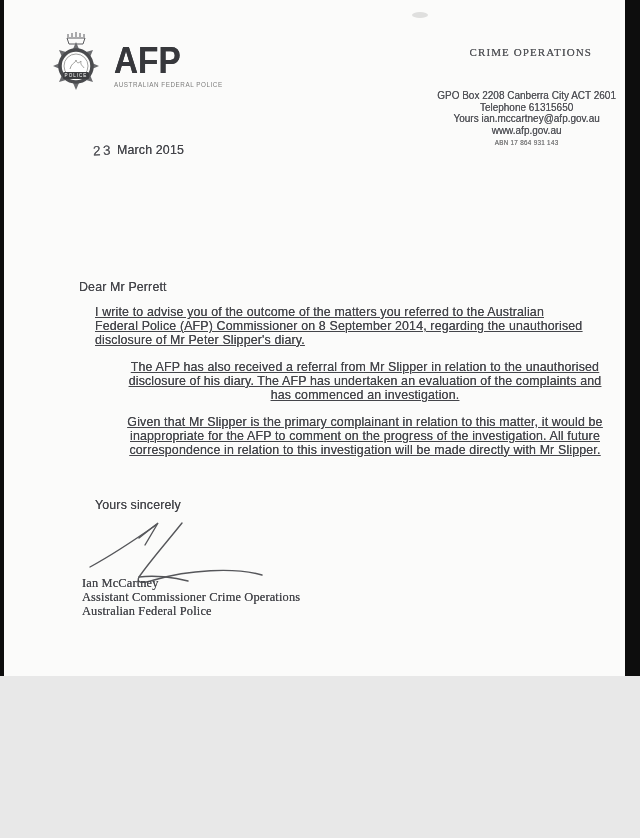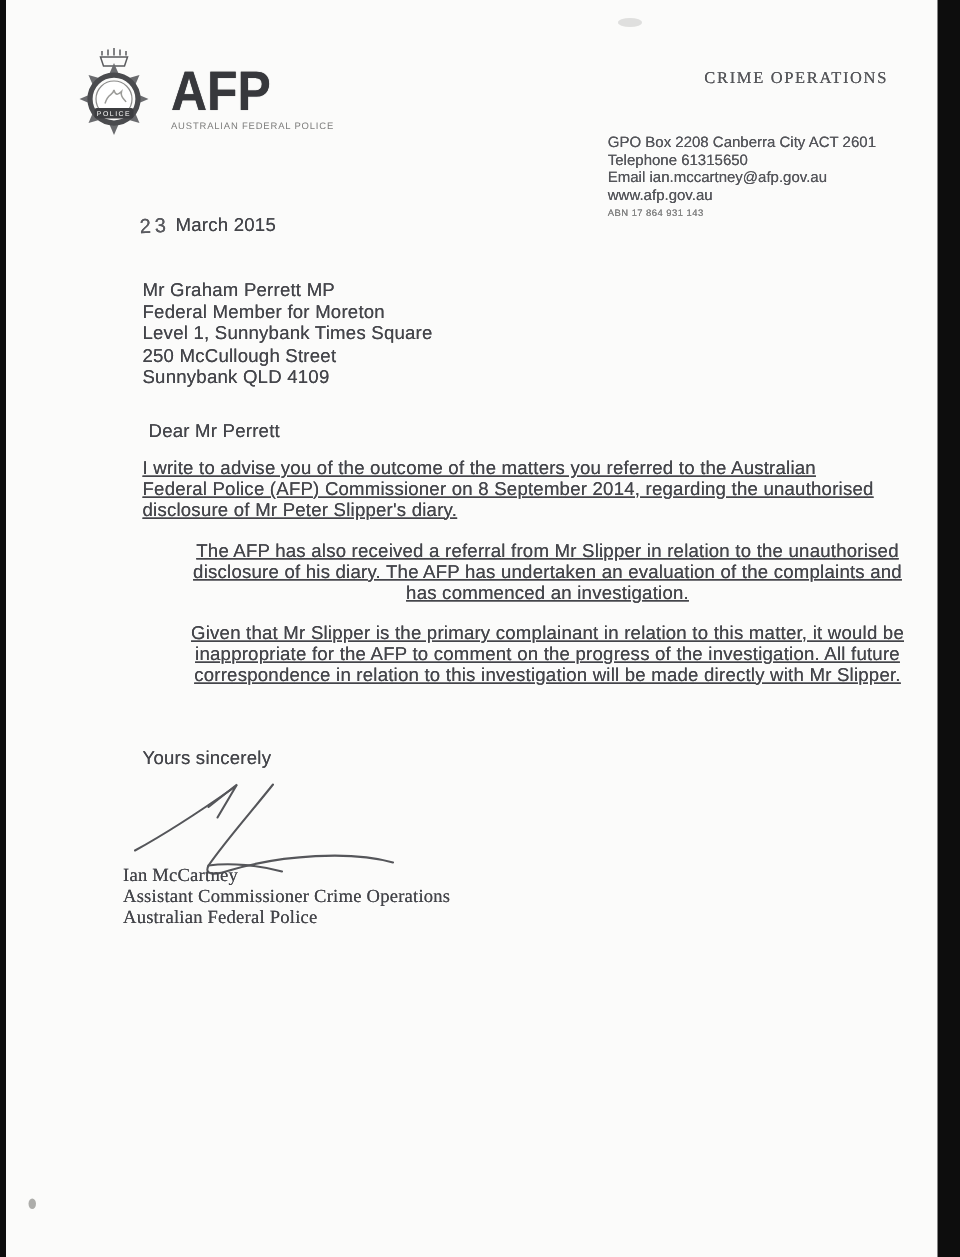--- a/index.html
+++ b/index.html
@@ -1,18 +1,18 @@
 <!DOCTYPE html>
 <html><head>
 <meta charset="utf-8">
 <style>
   html,body{margin:0;padding:0;background:#e8e8e8;}
   .page{
     position:relative;
-    width:640px;height:838px;
+    width:640px;height:676px;
     background:#fbfbfa;
     overflow:hidden;
     font-family:"Liberation Sans",sans-serif;
     color:#45464a;
   }
   
   .edge{position:absolute;top:0;bottom:0;background:#0d0d0d;}
   .edge-left{left:0;width:4px;}
   .edge-right{right:0;width:15px;}
   .smudge{position:absolute;background:#c9c9c6;border-radius:50%;opacity:.55;}
@@ -30,39 +30,39 @@
   }
   .orgname{font-size:6.3px;letter-spacing:.55px;color:#7d7d7c;margin-top:3px;white-space:nowrap;}
 
   .dept{
     position:absolute;right:48px;top:46px;
     font-size:11px;letter-spacing:1.1px;color:#55565a;
     text-shadow:0 0 .4px #55565a;
     font-family:Liberation Serif, serif;
   }
   .contact{
-    position:absolute;right:56px;top:90px;text-align:left;
+    position:absolute;right:24px;top:90px;text-align:center;
     font-size:10px;line-height:11.5px;color:#54555a;
     text-shadow:0 0 .3px #54555a;
   }
   .contact .abn{font-size:6.3px;color:#8a8a88;letter-spacing:.3px;margin-top:1px;}
 
   
   .txt{
     font-size:12.4px;line-height:13.8px;letter-spacing:.15px;
     color:#44454a;text-shadow:0 0 .4px #515257;
   }
   .lines{white-space:pre-line;}
   .date{position:absolute;left:93px;top:143px;}
   .date .hand{
     display:inline-block;color:#5a5b60;font-size:13.5px;
     transform:rotate(-3deg) translateY(1px);letter-spacing:2.5px;margin-right:4px;
   }
   .recipient{position:absolute;left:95px;top:186px;line-height:14.6px;}
-  .salutation{position:absolute;left:99px;top:281px;}
+  .salutation{position:absolute;left:79px;top:281px;}
   .para{position:absolute;left:95px;width:540px;text-decoration:underline;}
   .p1{top:306px;}
   .p2{top:361px;text-align:center;}
   .p3{top:416px;text-align:center;}
   .thanks{position:absolute;left:95px;top:472px;}
   .closing{position:absolute;left:95px;top:499px;text-align:center;}
   .signature{position:absolute;left:84px;top:517px;width:195px;height:72px;}
   .signatory{position:absolute;left:82px;top:576px;line-height:14.2px;font-family:Liberation Serif, serif;}
 </style>
 </head>
@@ -106,34 +106,29 @@
       <div class="abbr">AFP</div>
       <div class="orgname">AUSTRALIAN FEDERAL POLICE</div>
     </div>
   </div>
 
   <div class="dept">CRIME OPERATIONS</div>
 
   <div class="contact">
     <div>GPO Box 2208 Canberra City ACT 2601</div>
     <div>Telephone 61315650</div>
-    <div>Email ian.mccartney@afp.gov.au</div>
+    <div>Yours ian.mccartney@afp.gov.au</div>
     <div>www.afp.gov.au</div>
     <div class="abn">ABN 17 864 931 143</div>
   </div>
 
   <div class="date txt">
     <span class="hand">23</span><span>March 2015</span>
   </div>
 
-  <div class="recipient txt lines">Mr Graham Perrett MP
-Federal Member for Moreton
-Level 1, Sunnybank Times Square
-250 McCullough Street
-Sunnybank QLD 4109</div>
 
   <div class="salutation txt">Dear Mr Perrett</div>
 
   <div class="para p1 txt lines">I write to advise you of the outcome of the matters you referred to the Australian
 Federal Police (AFP) Commissioner on 8 September 2014, regarding the unauthorised
 disclosure of Mr Peter Slipper's diary.</div>
   <div class="para p2 txt lines">The AFP has also received a referral from Mr Slipper in relation to the unauthorised
 disclosure of his diary. The AFP has undertaken an evaluation of the complaints and
 has commenced an investigation.</div>
   <div class="para p3 txt lines">Given that Mr Slipper is the primary complainant in relation to this matter, it would be

